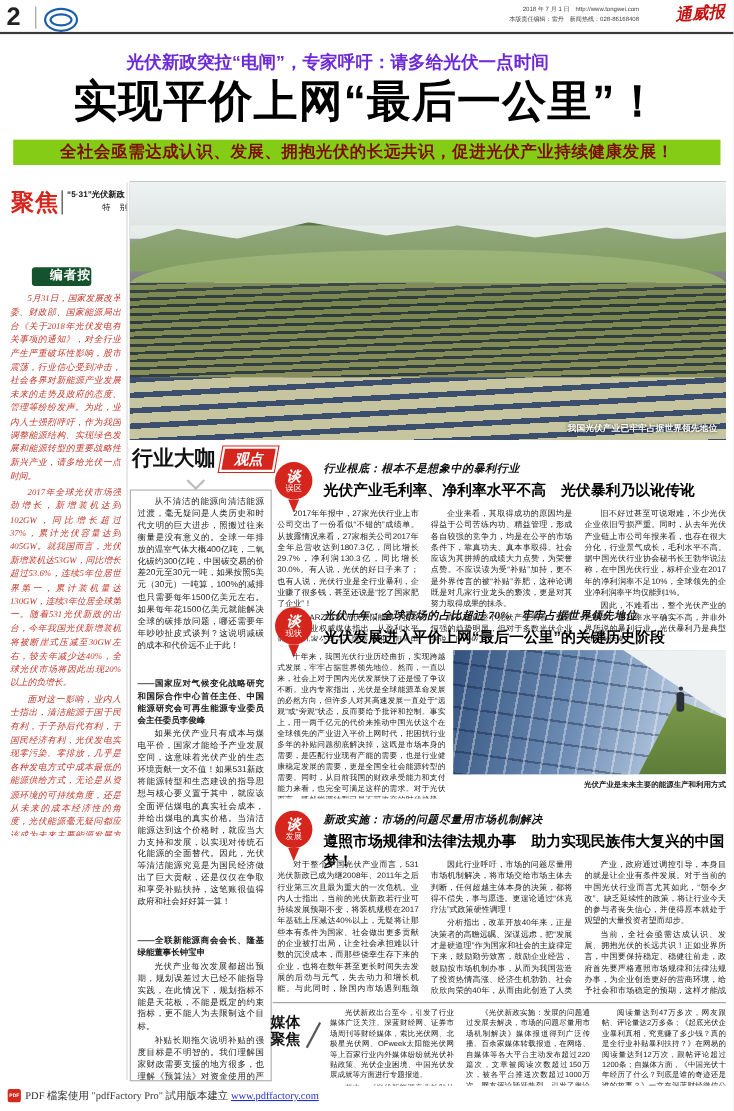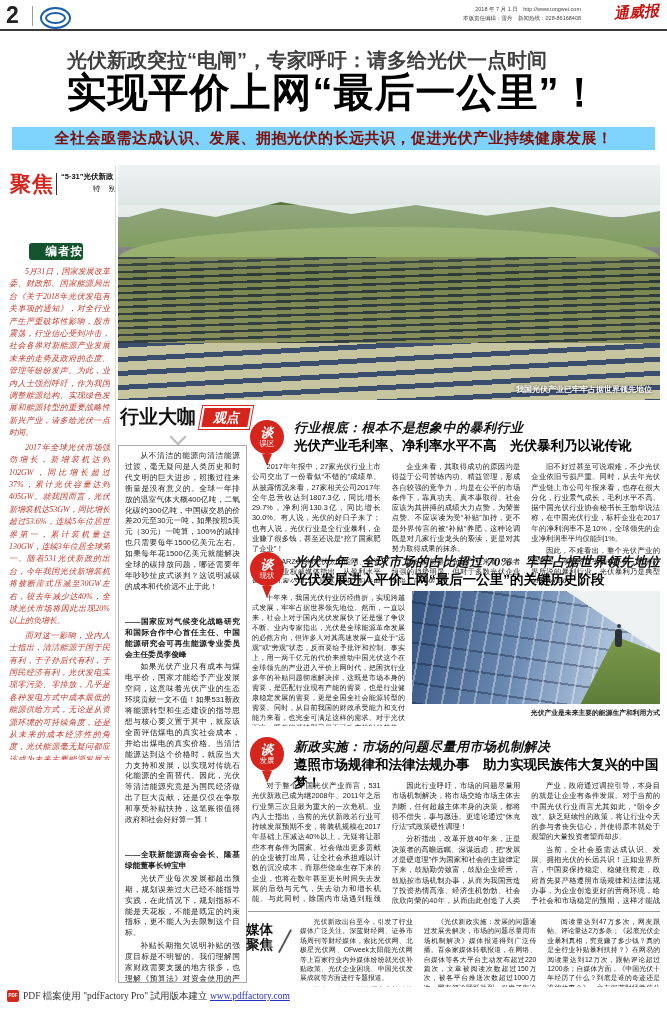--- a/index.html
+++ b/index.html
@@ -12,24 +12,24 @@
   #pageno{left:6px;top:2px;font-size:23px;font-weight:bold;color:#222;}
   #hdr-div{left:32px;top:6px;width:1px;height:20px;background:#9a9a9a;}
   #logo{left:40px;top:7px;width:27px;height:18px;border:2px solid #1b5fa8;border-radius:50%;background:#fff;}
   #logo .inner{position:absolute;left:3px;top:3px;width:17px;height:8px;border:2px solid #1b5fa8;border-radius:50%;}
   #brand{left:76px;top:5px;font-size:14.5px;font-weight:bold;letter-spacing:1px;color:#111;}
   #hdr-info{right:86px;top:5px;text-align:right;font-size:5.5px;color:#444;line-height:9px;}
   #masthead{right:8px;top:3px;font-size:15px;font-weight:bold;font-style:italic;color:#c41310;
             font-family:"Liberation Serif",serif;transform:rotate(-4deg);}
   #hdr-rule{left:0;top:29px;width:667px;height:2px;background:#3a3a3a;}
   
-  #kicker{left:0;top:47px;width:614px;text-align:center;font-size:20px;font-weight:bold;color:#404040;}
+  #kicker{left:0;top:47px;width:614px;text-align:center;font-size:16px;font-weight:bold;color:#6d28d9;}
   #main-title{left:0;top:66px;width:667px;text-align:center;font-size:40px;line-height:52px;
               font-weight:900;letter-spacing:1px;color:#000;}
-  #banner{left:12px;top:127px;width:643px;height:23px;background:#7dd3fc;display:flex;align-items:center;justify-content:center;}
+  #banner{left:12px;top:127px;width:643px;height:23px;background:#84cc16;display:flex;align-items:center;justify-content:center;}
   #banner span{font-family:"Liberation Serif",serif;font-weight:bold;font-size:15px;color:#7e0d08;letter-spacing:.5px;}
   
   #focus-label{left:10px;top:170px;font-size:21px;font-weight:900;color:#d6251d;letter-spacing:1px;}
   #focus-div{left:56px;top:173px;width:1px;height:22px;background:#333;}
   #focus-l1{left:61px;top:172px;font-size:7.5px;font-weight:bold;color:#111;}
   #focus-l2{left:61px;top:184px;font-size:7.5px;font-weight:normal;letter-spacing:3px;color:#111;padding-left:32px;}
   #vrule-left{left:115px;top:166px;width:1px;height:816px;background:#d8d8d8;}
   #ednote-box{left:29px;top:243px;width:54px;height:17px;background:#14532d;border-radius:3px;
               color:#fff;font-size:11.5px;font-weight:bold;text-align:right;line-height:17px;letter-spacing:1px;}
   #ednote{left:9px;top:266px;width:101px;height:494px;overflow:hidden;
@@ -59,21 +59,21 @@
           overflow:hidden;font-size:7.7px;line-height:10.9px;color:#222;}
   #op-box .attr{font-weight:bold;text-indent:0;margin-top:24px;}
   #op-box .attr::before{content:"";}
   
   .pin{width:34px;text-align:center;}
   .pin .circle{width:34px;height:34px;border-radius:50%;background:#d6251d;color:#fff;
                display:flex;flex-direction:column;align-items:center;justify-content:center;line-height:1;}
   .pin .c1{font-size:13px;font-family:"Liberation Serif",serif;font-style:italic;font-weight:bold;}
   .pin .c2{font-size:7.5px;margin-top:1px;}
   .pin .tail{width:0;height:0;margin:0 auto;border-left:5px solid transparent;border-right:5px solid transparent;border-top:12px solid #d6251d;}
-  .sec-title{font-family:"Liberation Serif",serif;font-style:italic;font-weight:bold;font-size:13px;color:#111;letter-spacing:.5px;}
+  .sec-title{font-family:"Liberation Serif",serif;font-style:italic;font-weight:bold;font-size:10px;color:#111;letter-spacing:.5px;}
   .sec-sub{font-size:13.5px;font-weight:900;color:#000;}
   .bodycols{display:flex;gap:11px;overflow:hidden;}
   .bodycols .col{flex:1;font-size:7.3px;line-height:10.3px;color:#222;}
   #s2-body{font-size:7px;line-height:10px;color:#222;overflow:hidden;}
   
   #photo2{left:412px;top:591px;width:248px;height:113px;overflow:hidden;
           background:linear-gradient(105deg,#33527e 0%,#6d8cb4 45%,#aabfd8 75%,#d6dfe8 100%);}
   #p2-lines{position:absolute;inset:0;
             background:repeating-linear-gradient(100deg,rgba(255,255,255,.35) 0 2px,transparent 2px 16px),
                        repeating-linear-gradient(8deg,rgba(10,20,50,.35) 0 2px,transparent 2px 20px);}

